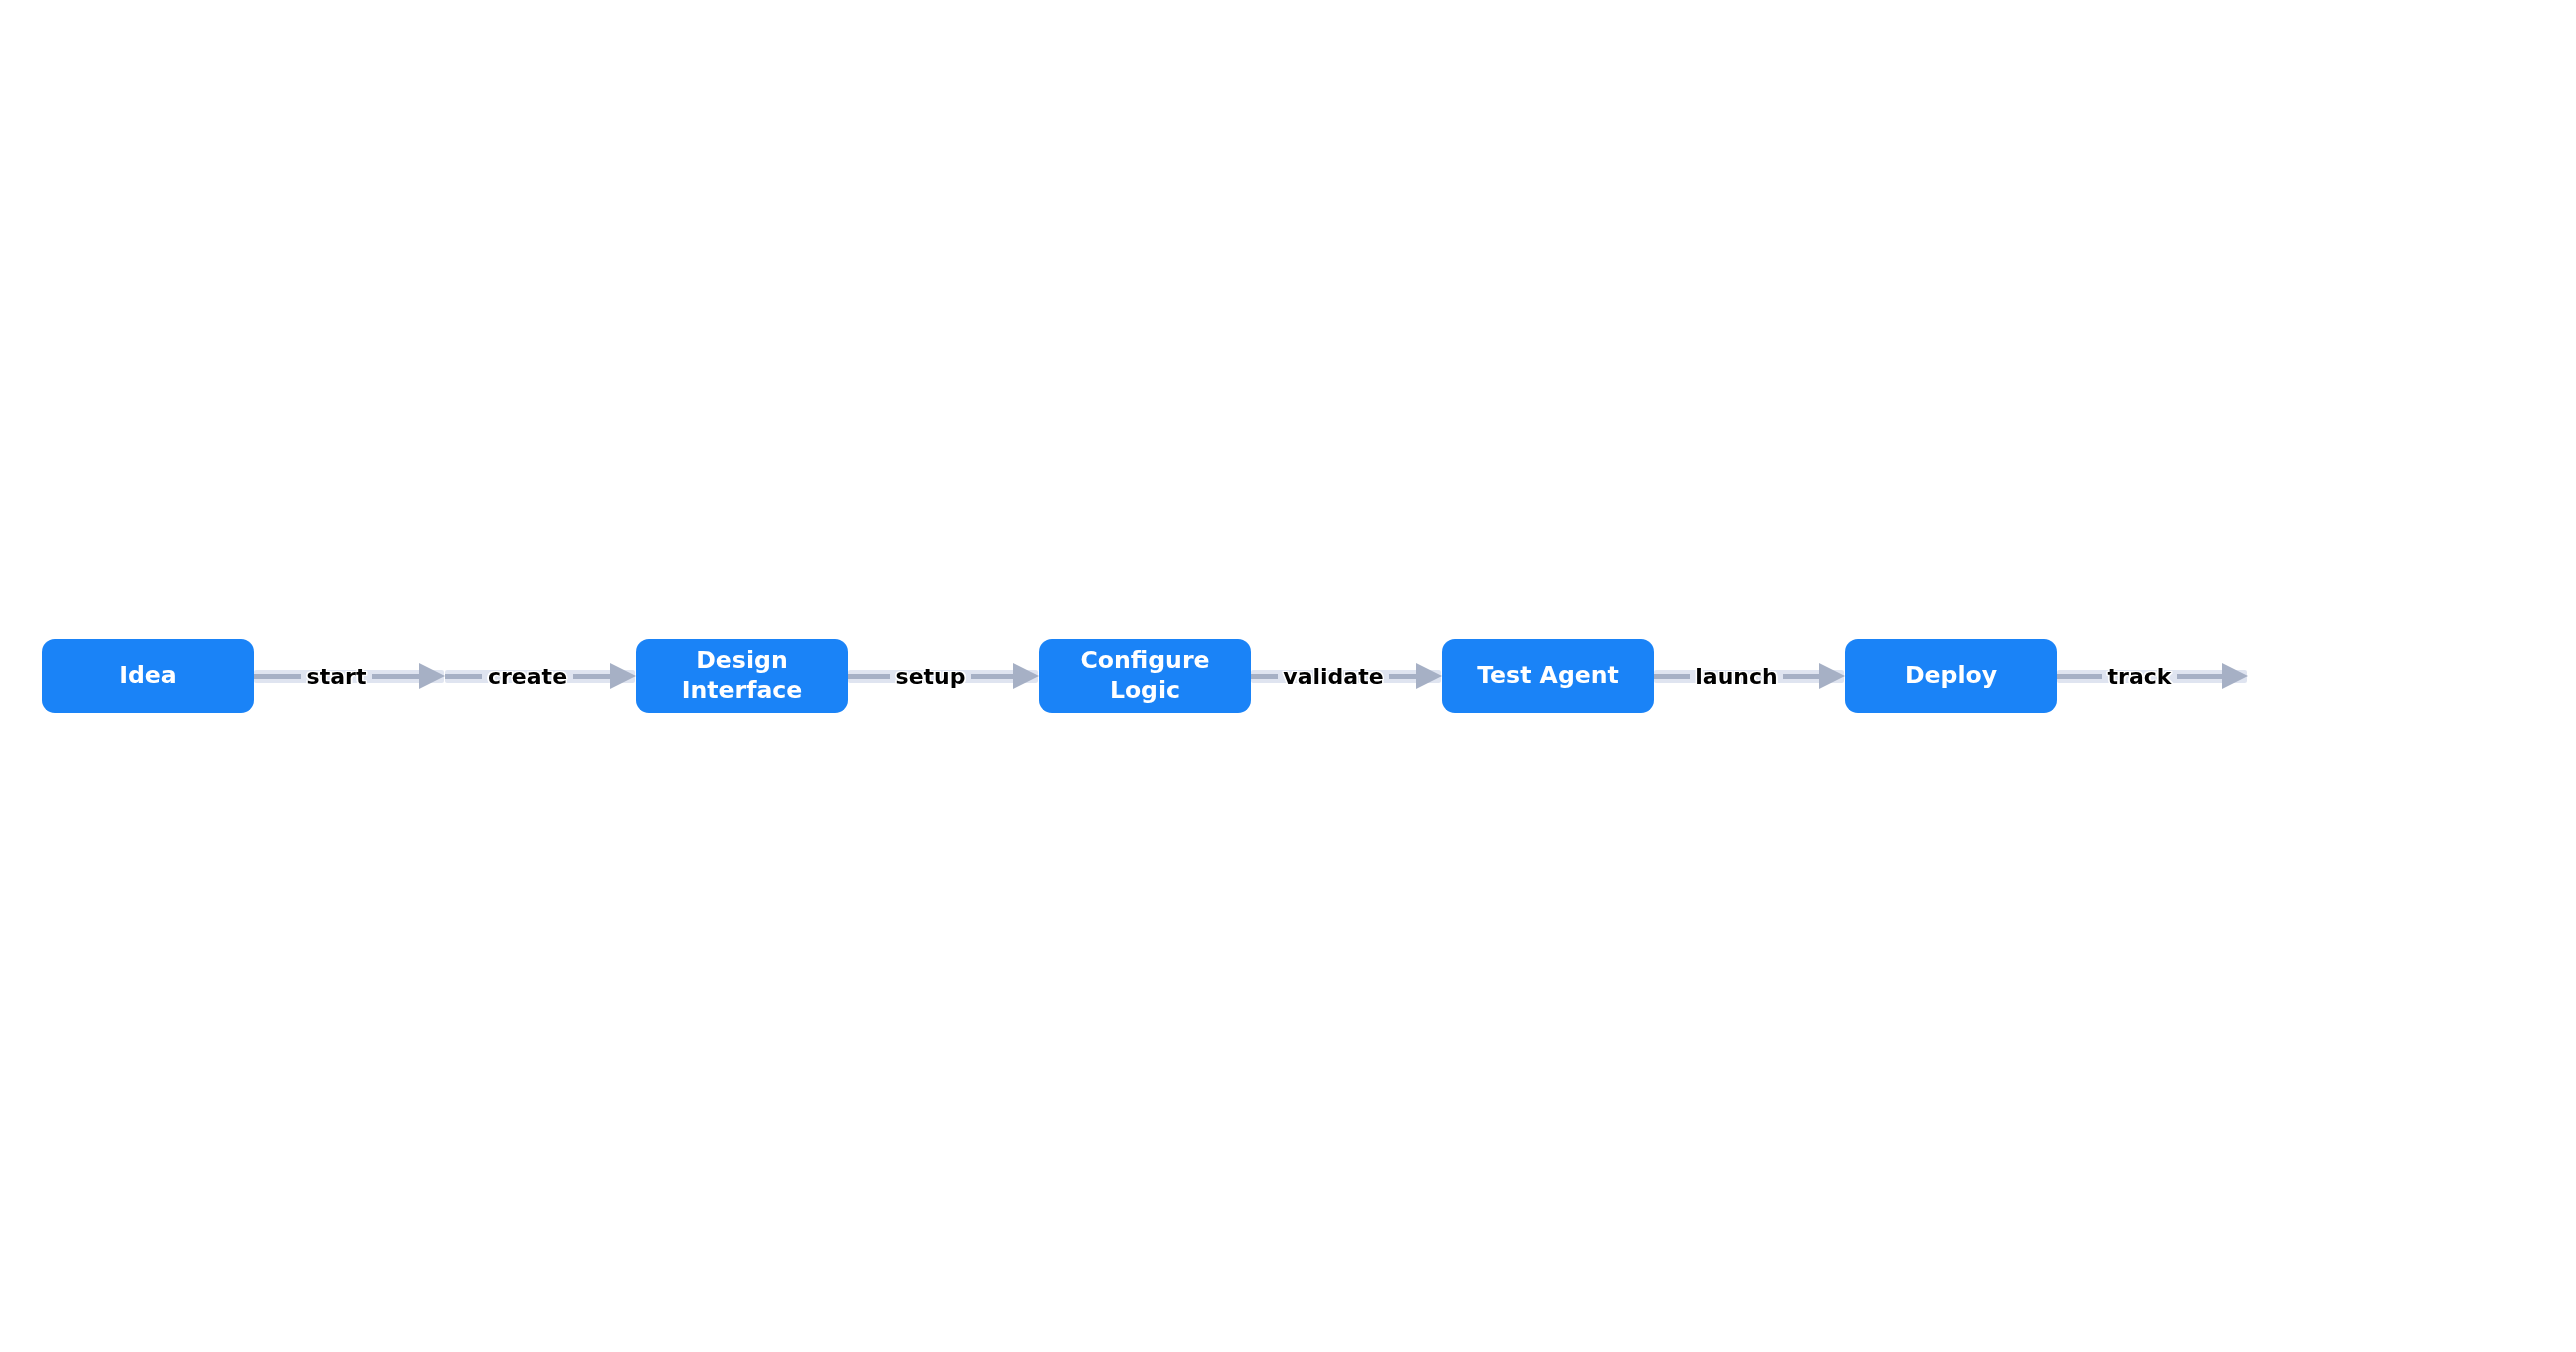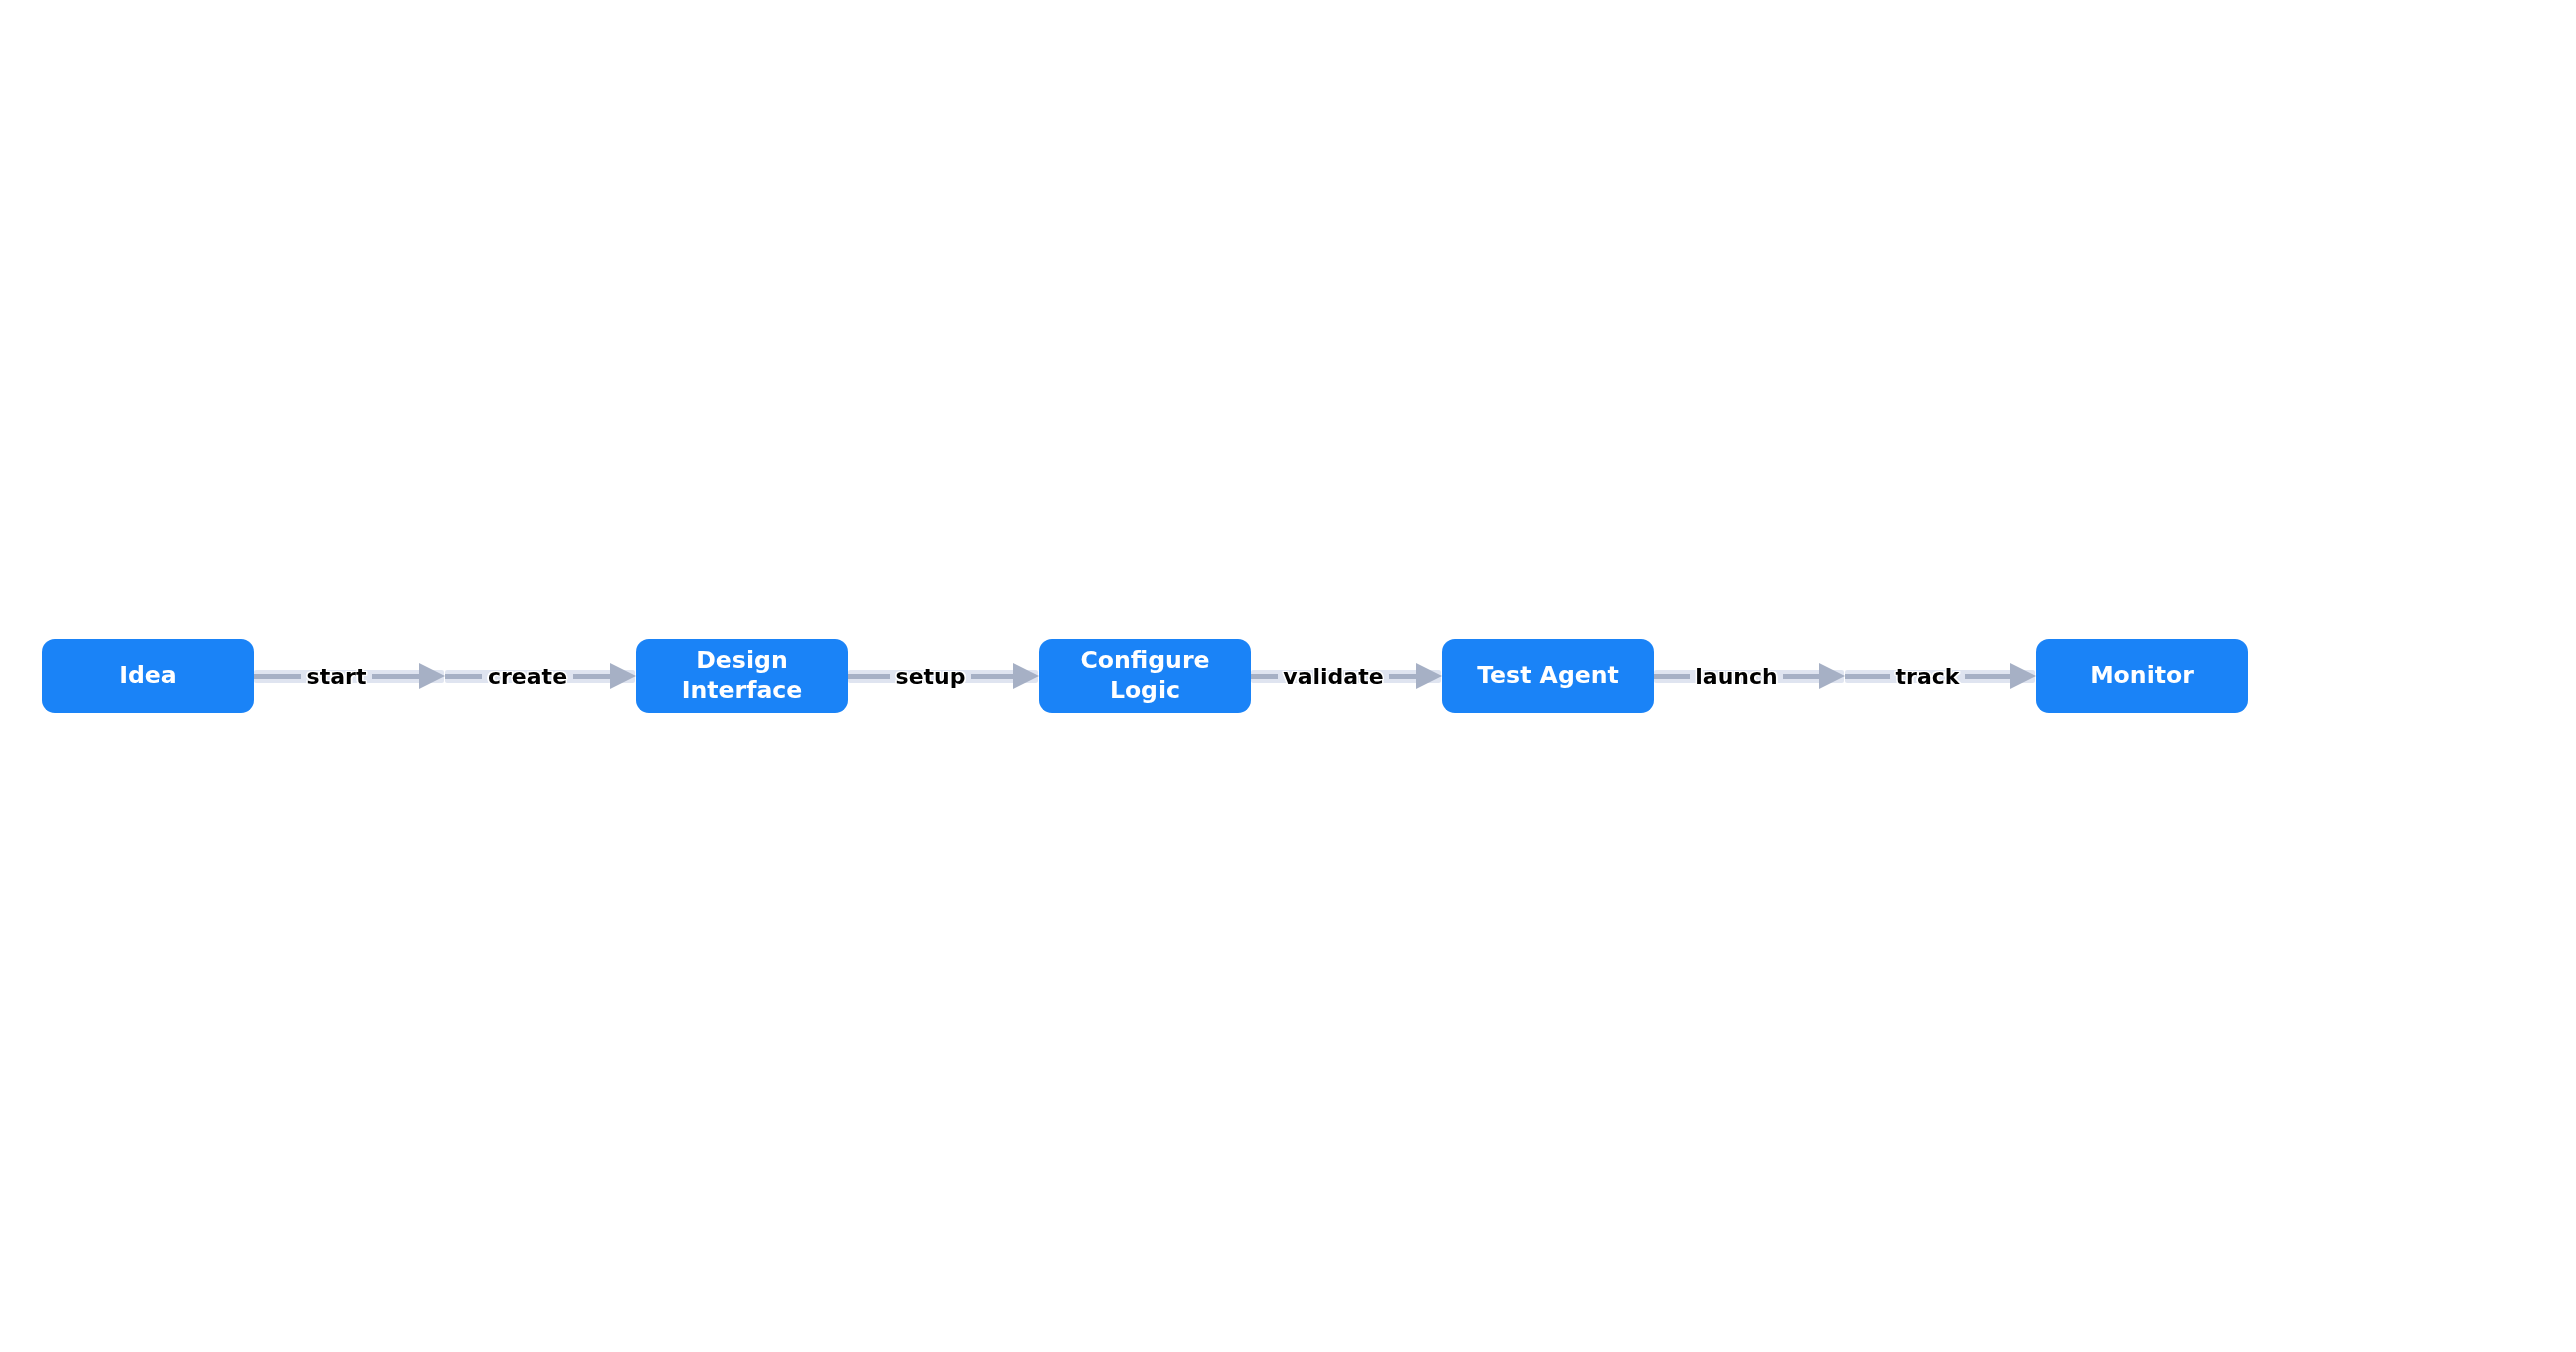--- a/index.html
+++ b/index.html
@@ -136,25 +136,25 @@
   <div class="node">Test Agent</div>
 
   <div class="connector">
     <div class="band"></div>
     <div class="seg"></div>
     <div class="edge-label">launch</div>
     <div class="seg"></div>
     <div class="arrow"></div>
   </div>
 
+  <div class="node">Deploy</div>
 
   <div class="connector">
     <div class="band"></div>
     <div class="seg"></div>
     <div class="edge-label">track</div>
     <div class="seg"></div>
     <div class="arrow"></div>
   </div>
 
-  <div class="node">Monitor</div>
 
 </div>
 
 
 </body></html>

